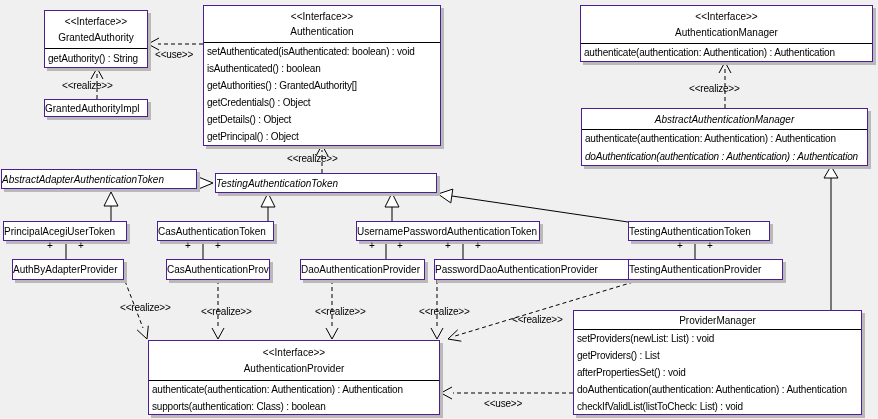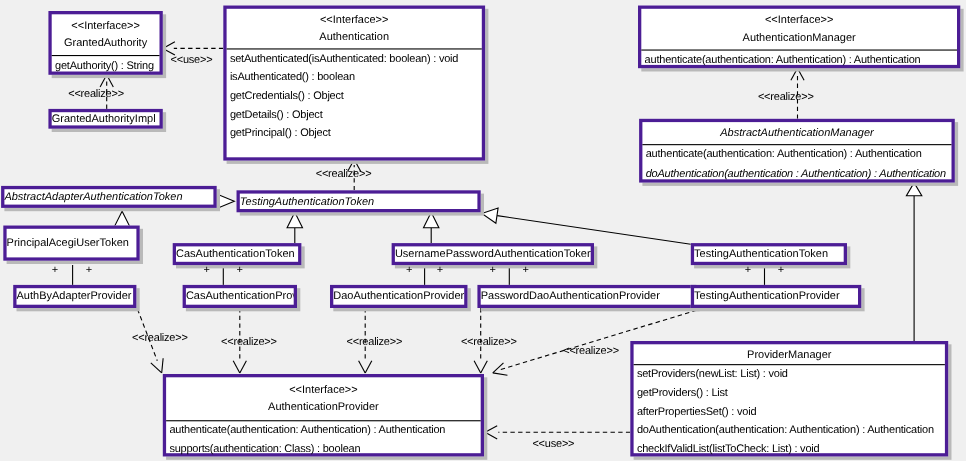--- a/index.html
+++ b/index.html
@@ -4,21 +4,21 @@
 <style>
   html,body { margin:0; padding:0; background:#f0f0f0; }
   #canvas {
     position:relative; width:878px; height:419px; overflow:hidden;
     background:#f0f0f0; color:#000;
     font-family:"Liberation Sans", sans-serif; font-size:10px;
   }
   svg.layer { position:absolute; left:0; top:0; }
   .uml-box {
     position:absolute; box-sizing:border-box;
-    background:#fff; border:3px solid #4c1d95;
+    background:#fff; border:1px solid #4c1d95;
     box-shadow:3px 3px 0 #b9b9b9;
   }
   .uml-box .title {
     display:flex; flex-direction:column; align-items:center;
     justify-content:space-evenly; text-align:center; overflow:hidden;
   }
   .uml-box .title.single { justify-content:center; }
   .uml-box .methods { border-top:1px solid #000; overflow:hidden; }
   .m { height:17px; line-height:17px; padding-left:3px;
        white-space:nowrap; overflow:hidden; letter-spacing:-0.2px; }
@@ -151,20 +151,21 @@
   </div>
 
   <div class="uml-box" style="left:203px;top:5px;width:238px;height:141px">
     <div class="title" style="height:36px">
       <div>&lt;&lt;Interface&gt;&gt;</div>
       <div>Authentication</div>
     </div>
     <div class="methods">
       <div class="m">setAuthenticated(isAuthenticated: boolean) : void</div>
       <div class="m">isAuthenticated() : boolean</div>
+      <div class="m">getAuthorities() : GrantedAuthority[]</div>
       <div class="m">getCredentials() : Object</div>
       <div class="m">getDetails() : Object</div>
       <div class="m">getPrincipal() : Object</div>
     </div>
   </div>
 
   <div class="uml-box m18" style="left:580px;top:5px;width:293px;height:57px">
     <div class="title" style="height:37px">
       <div>&lt;&lt;Interface&gt;&gt;</div>
       <div>AuthenticationManager</div>
@@ -185,21 +186,21 @@
   </div>
 
   <div class="uml-box name-only it" style="left:1px;top:169px;width:196px;height:20px">
     <div>AbstractAdapterAuthenticationToken</div>
   </div>
 
   <div class="uml-box name-only it" style="left:215px;top:173px;width:222px;height:20px">
     <div>TestingAuthenticationToken</div>
   </div>
 
-  <div class="uml-box name-only" style="left:3px;top:205px;width:124px;height:32px">
+  <div class="uml-box name-only" style="left:3px;top:221px;width:124px;height:20px">
     <div>PrincipalAcegiUserToken</div>
   </div>
   <div class="uml-box name-only" style="left:157px;top:221px;width:117px;height:20px">
     <div>CasAuthenticationToken</div>
   </div>
   <div class="uml-box name-only" style="left:356px;top:221px;width:184px;height:20px">
     <div>UsernamePasswordAuthenticationToken</div>
   </div>
   <div class="uml-box name-only" style="left:628px;top:221px;width:142px;height:20px">
     <div>TestingAuthenticationToken</div>

